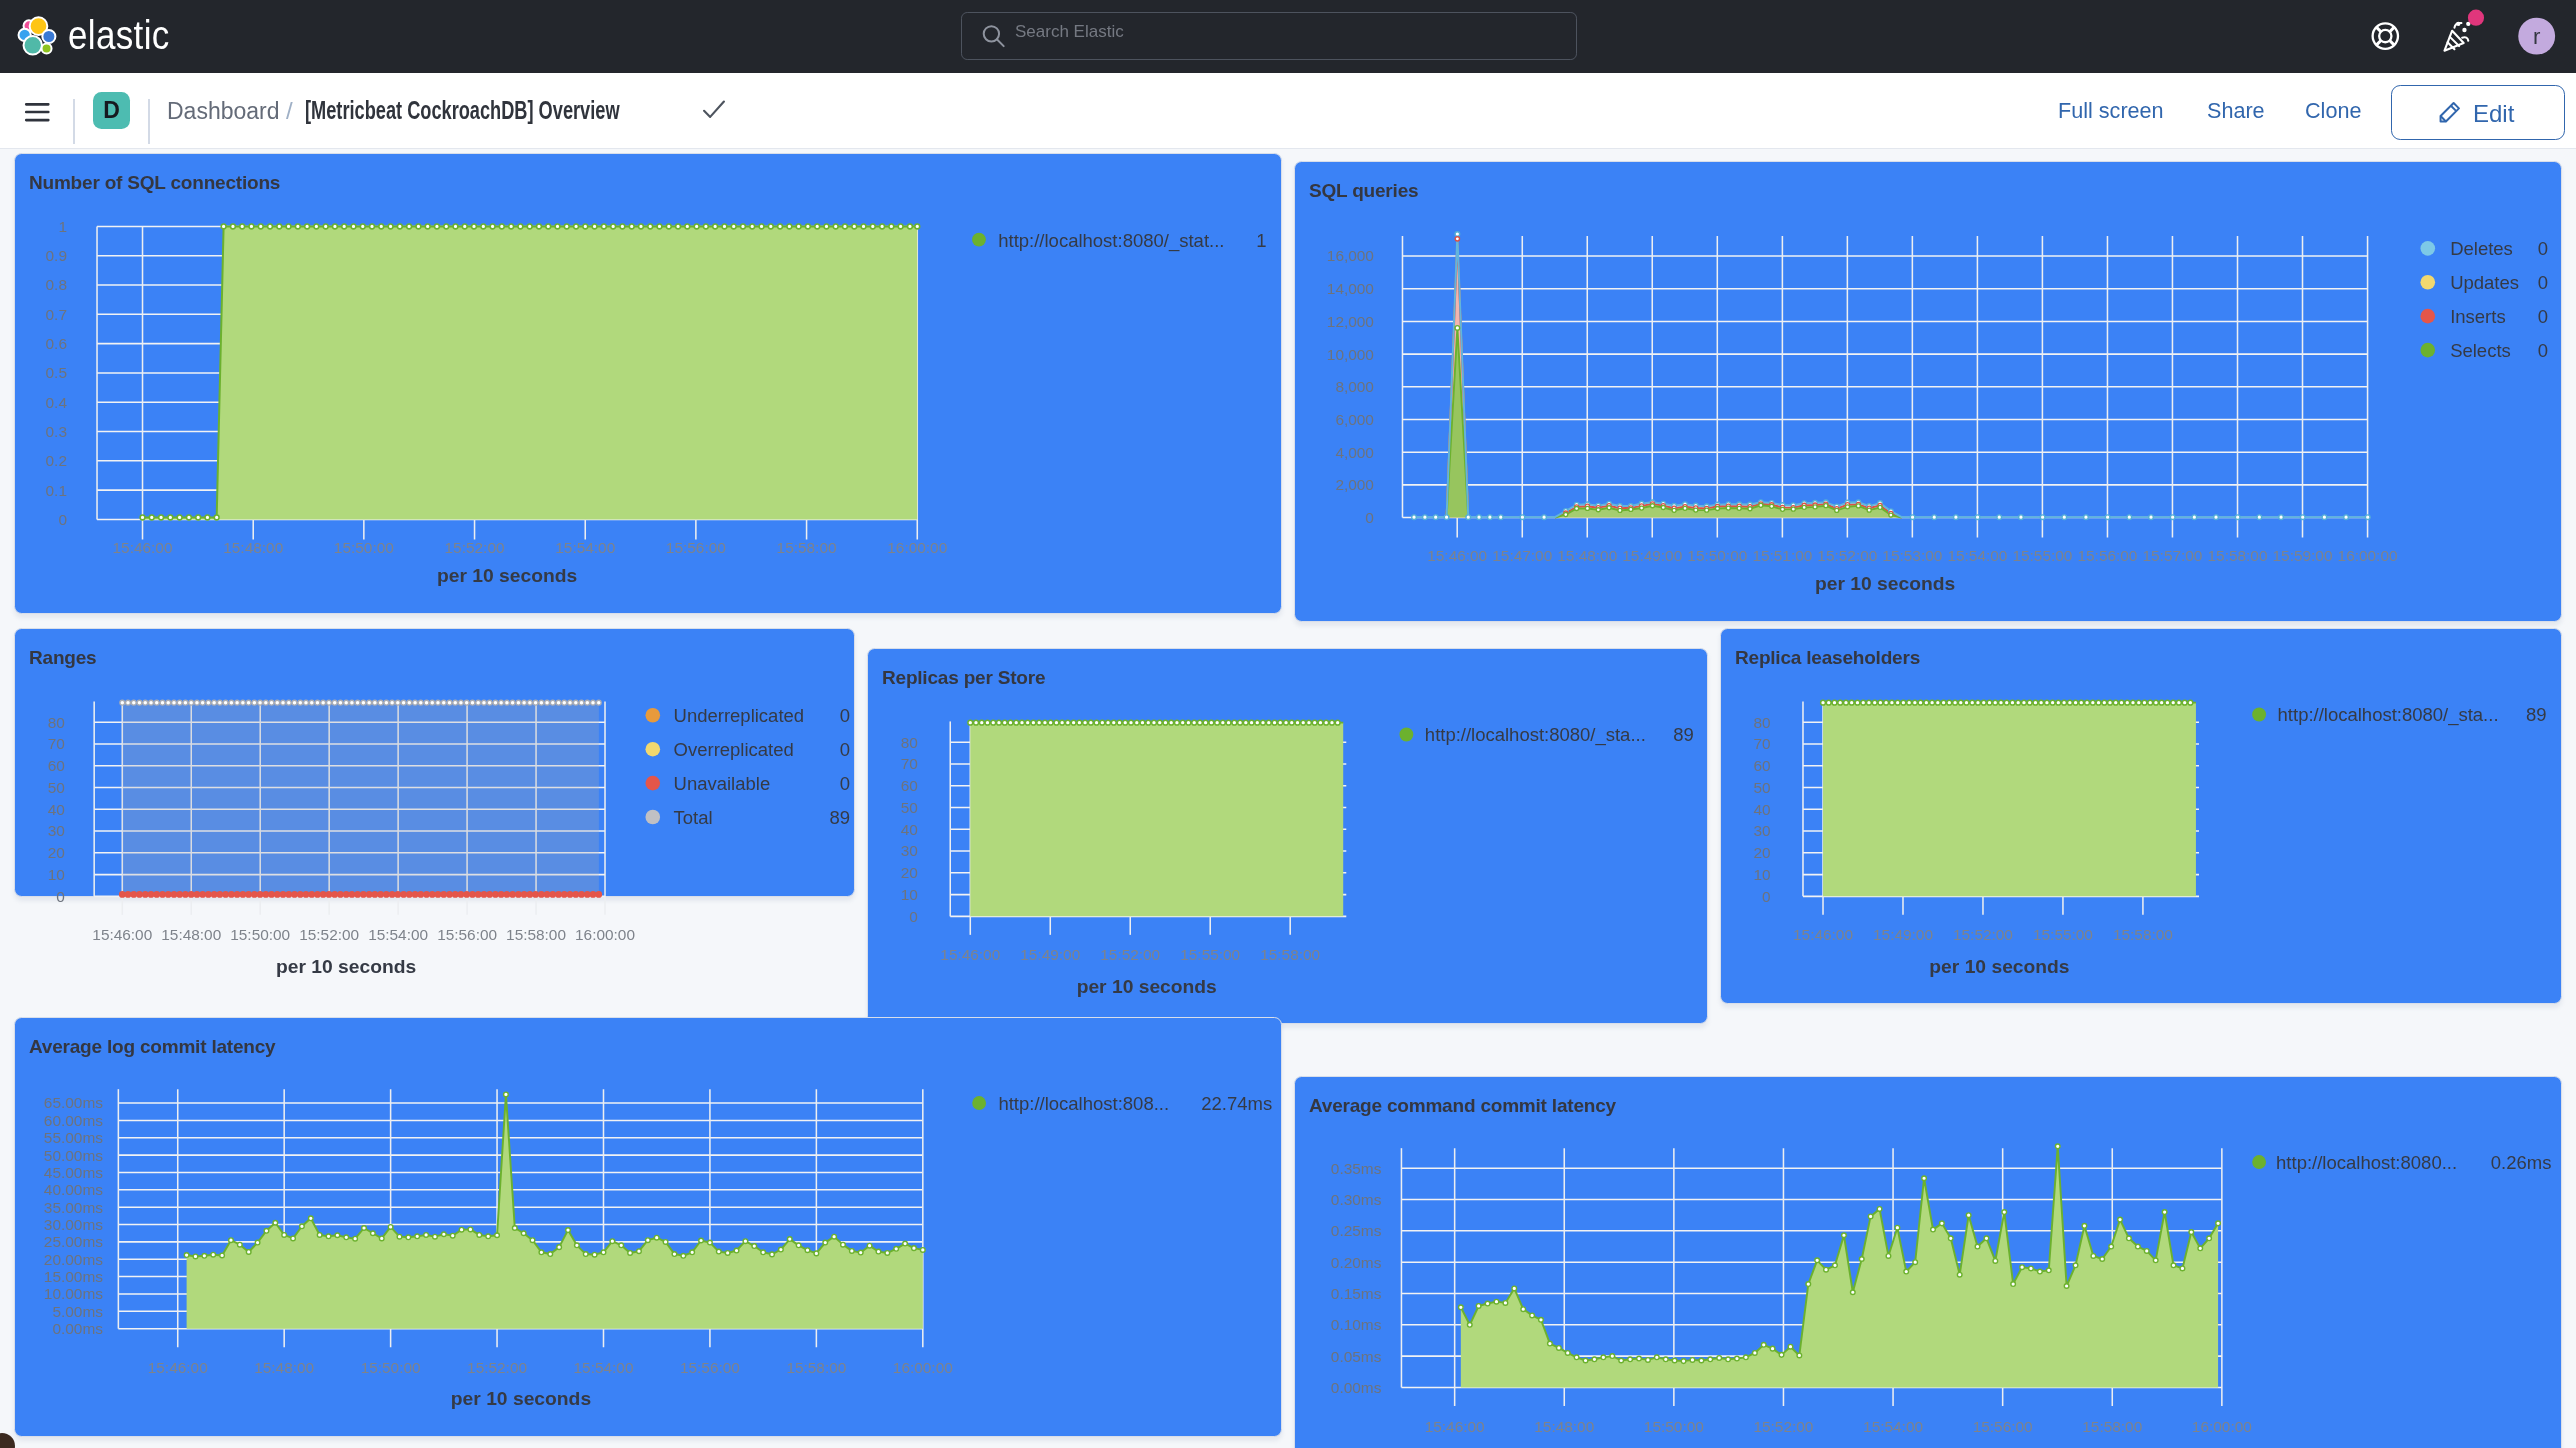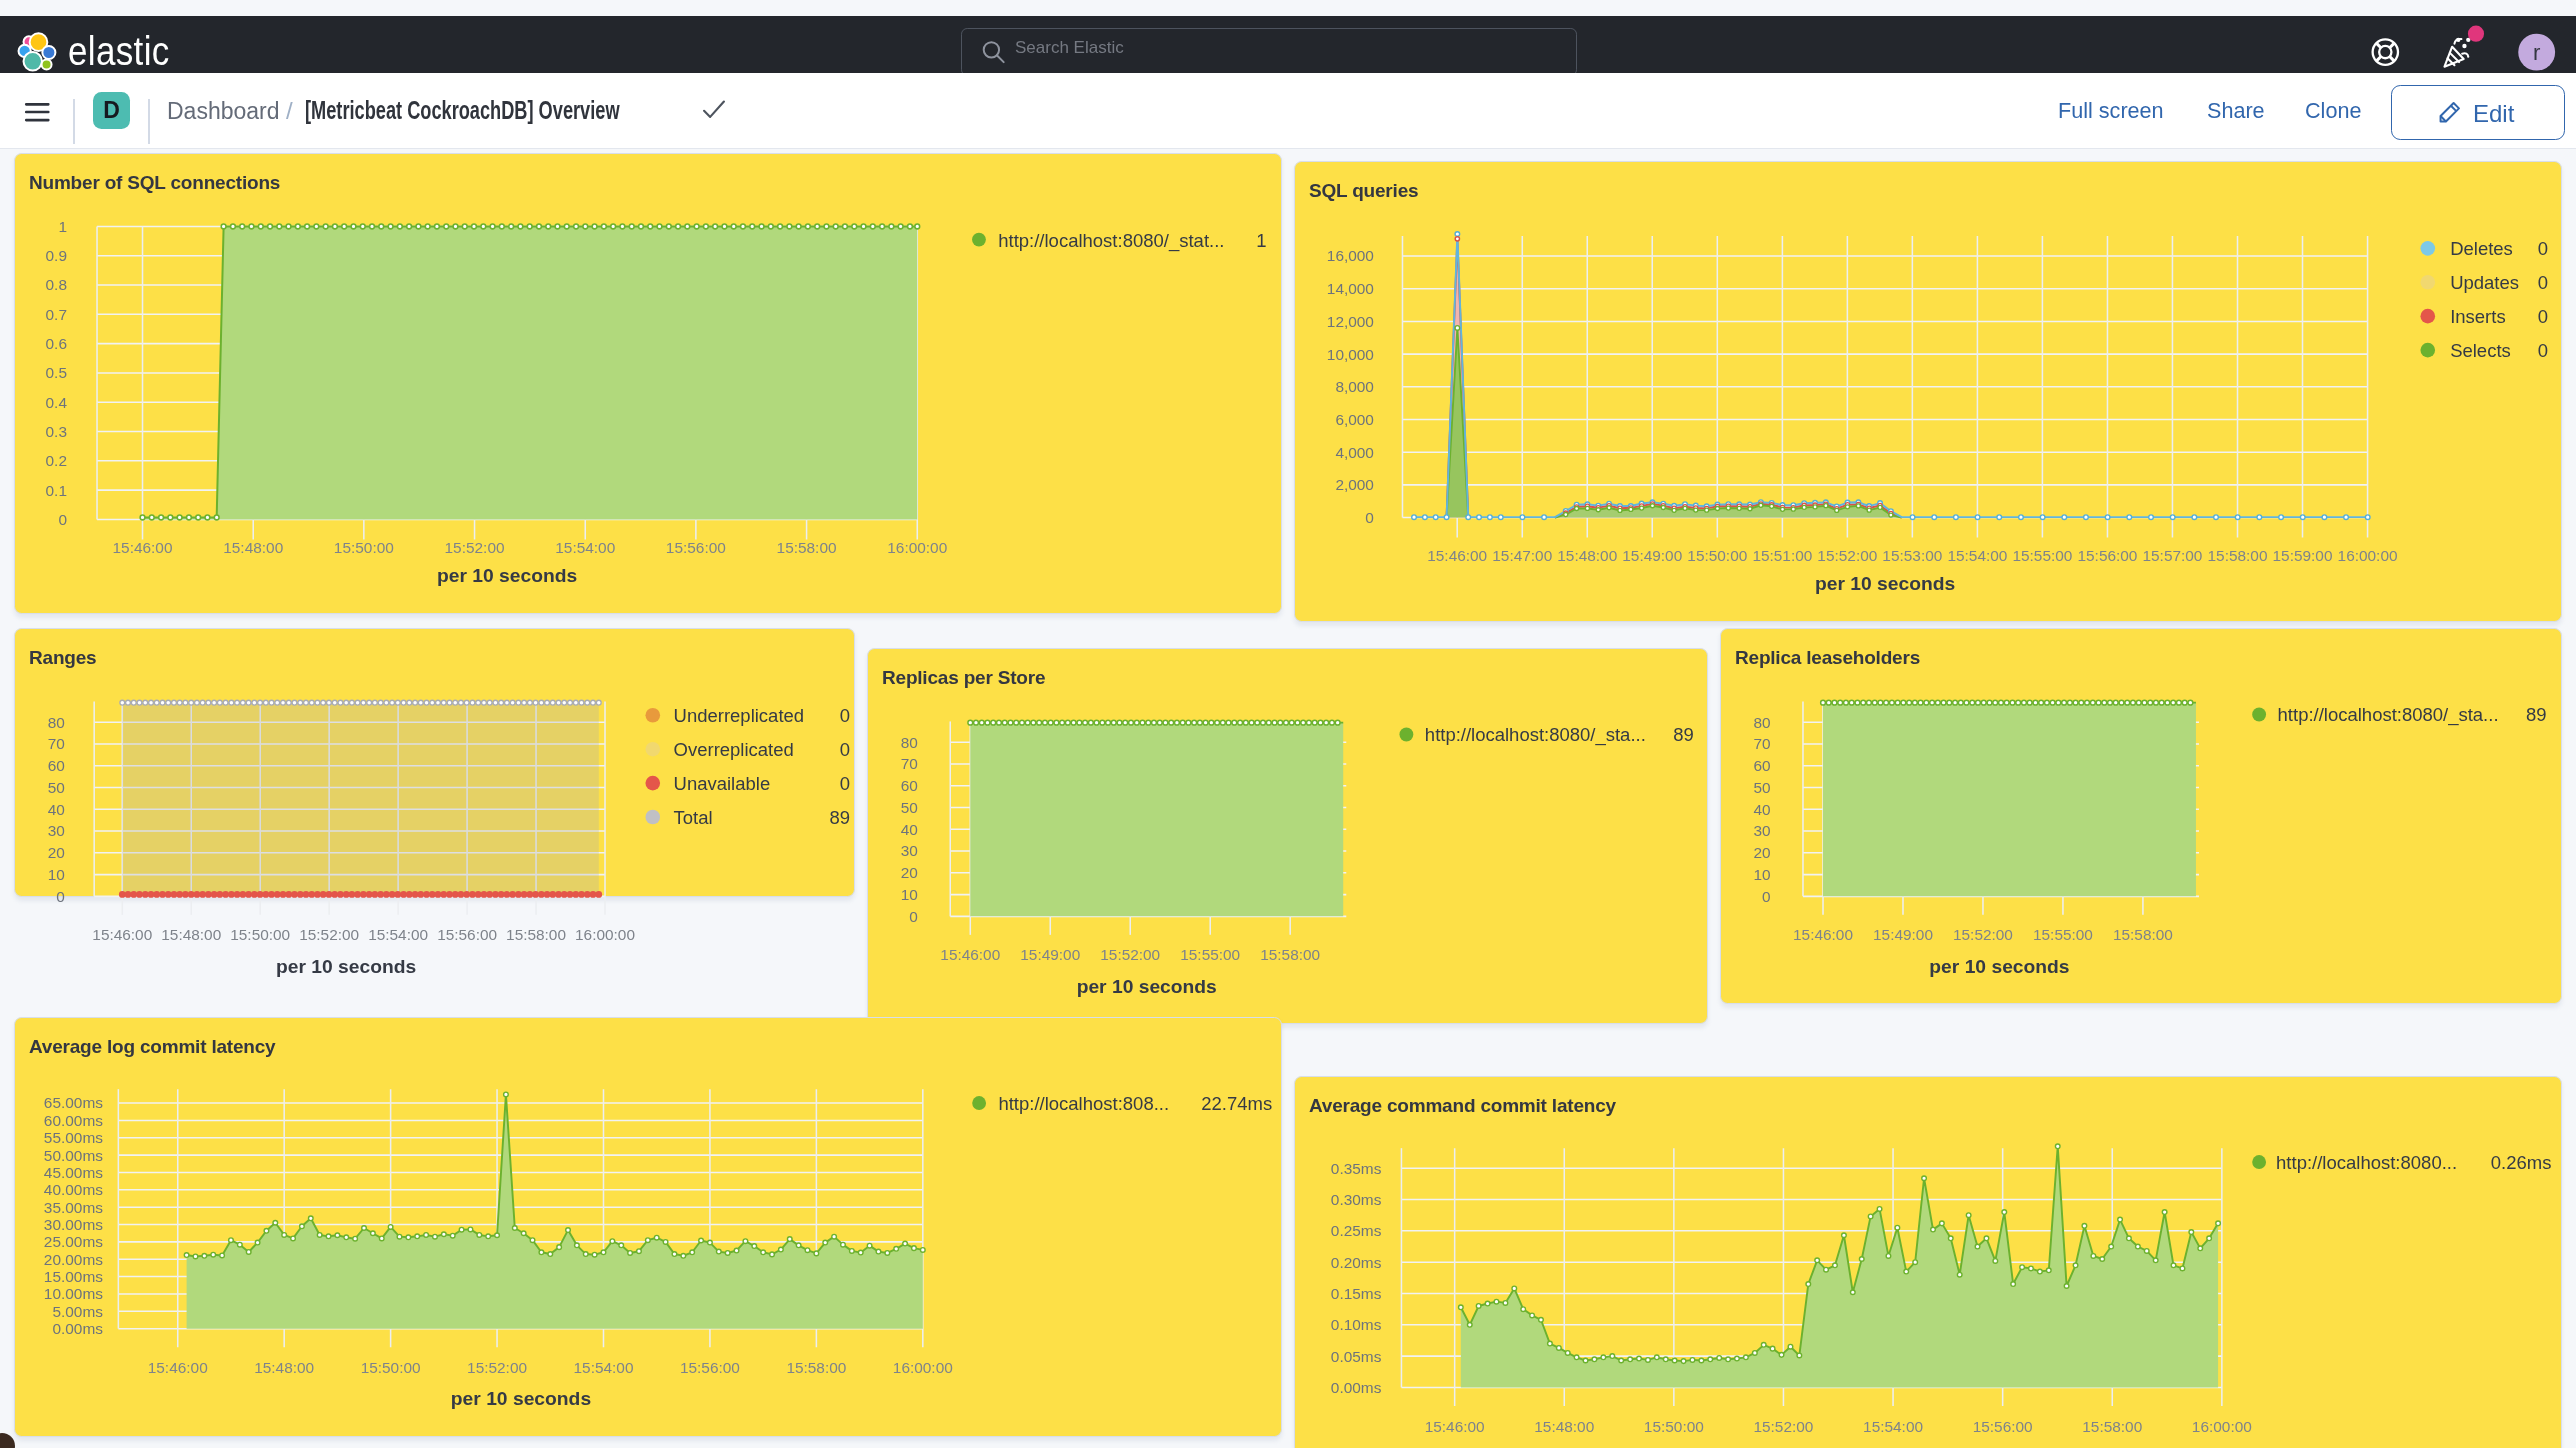--- a/index.html
+++ b/index.html
@@ -1,17 +1,17 @@
 <!DOCTYPE html>
 <html style="font-size:12.3px"><head><meta charset="utf-8"><style>
 *{margin:0;padding:0;box-sizing:border-box}
 body{width:2576px;height:1448px;background:#f5f7fa;font-family:"Liberation Sans",sans-serif;position:relative;overflow:hidden}
-.hdr{position:absolute;left:0;top:16px;width:2576px;height:94px;background:#23262c}
+.hdr{position:absolute;left:0;top:0;width:2576px;height:94px;background:#23262c}
 .nav{position:absolute;left:0;top:73px;width:2576px;height:76px;background:#fff;border-bottom:1.5px solid #e3e7ee}
-.panel{position:absolute;background:#fde047;border:1.5px solid #d8deea;border-radius:7.7px;box-shadow:0 3.1px 4.6px rgba(130,145,170,.14)}
+.panel{position:absolute;background:#3b82f6;border:1.5px solid #d8deea;border-radius:7.7px;box-shadow:0 3.1px 4.6px rgba(130,145,170,.14)}
 .ptitle{position:absolute;left:14px;top:18px;font-size:19px;font-weight:bold;color:#343741;letter-spacing:-0.2px}
 .lnk{position:absolute;font-size:21.6px;color:#3166ad;font-weight:400}
 </style></head><body>
 <div class="hdr">
     <svg width="77" height="73" viewBox="0 0 100 95" style="position:absolute;left:0;top:0" xmlns="http://www.w3.org/2000/svg">
 <g stroke="#fff" stroke-width="2.6">
 <circle cx="37.5" cy="33.5" r="7" fill="#f04e98"></circle>
 <circle cx="50" cy="34" r="11.5" fill="#fec514"></circle>
 <circle cx="32" cy="45.5" r="8" fill="#36a2ef"></circle>
 <circle cx="63.5" cy="47.5" r="8.5" fill="#3979d4"></circle>

